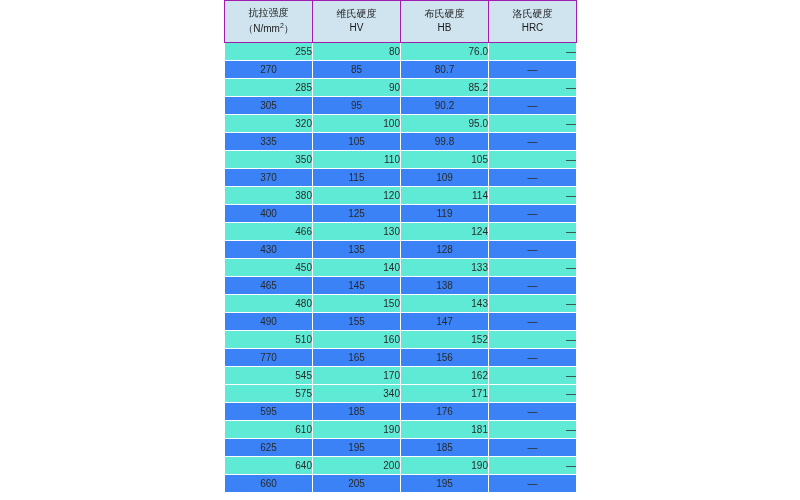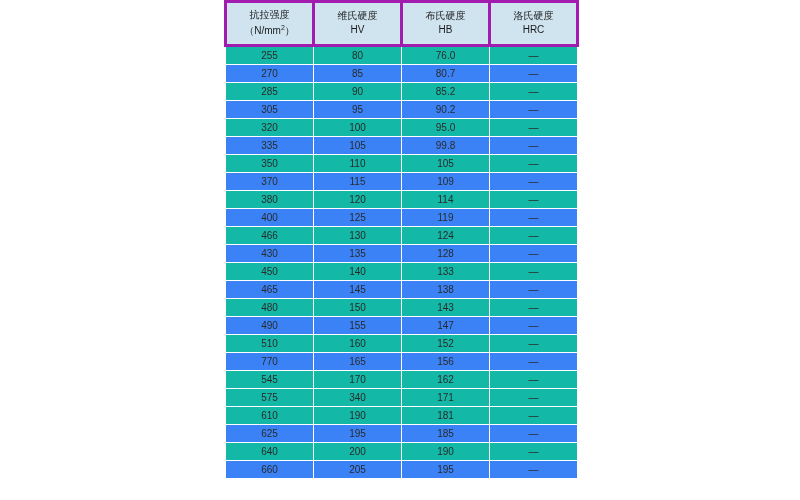--- a/index.html
+++ b/index.html
@@ -30,39 +30,39 @@
   table.hardness col.c2 { width: 88px; }
   table.hardness col.c3 { width: 88px; }
 
   table.hardness th {
     background: #cfe4ef;
     color: #1a1a1a;
     font-size: 10px;
     font-weight: normal;
     line-height: 1.45;
     padding: 5px 2px 6px 2px;
-    border: 3px solid #a21caf;
+    border: 1px solid #a21caf;
     text-align: center;
     vertical-align: middle;
     margin-top: 46px;
   }
   table.hardness th .sub {
     display: block;
   }
   table.hardness td {
     font-size: 10px;
     color: #2a2a2a;
     text-align: center;
     height: 17px;
     padding: 0;
     border: 1px solid #ffffff;
     vertical-align: middle;
     line-height: 17px;
   }
-  tr.odd td { background: #14b8a6; }
+  tr.odd td { background: #5eead4; text-align: right; }
   tr.even td { background: #3b82f6; }
 
   sup { font-size: 7px; vertical-align: super; }
 </style>
 </head>
 <body>
 
 <div id="table-wrap">
   <table class="hardness">
     <colgroup>
@@ -205,20 +205,26 @@
           <td>170</td>
           <td>162</td>
           <td>—</td>
         </tr>
         <tr class="odd">
           <td>575</td>
           <td>340</td>
           <td>171</td>
           <td>—</td>
         </tr>
+        <tr class="even">
+          <td>595</td>
+          <td>185</td>
+          <td>176</td>
+          <td>—</td>
+        </tr>
         <tr class="odd">
           <td>610</td>
           <td>190</td>
           <td>181</td>
           <td>—</td>
         </tr>
         <tr class="even">
           <td>625</td>
           <td>195</td>
           <td>185</td>

